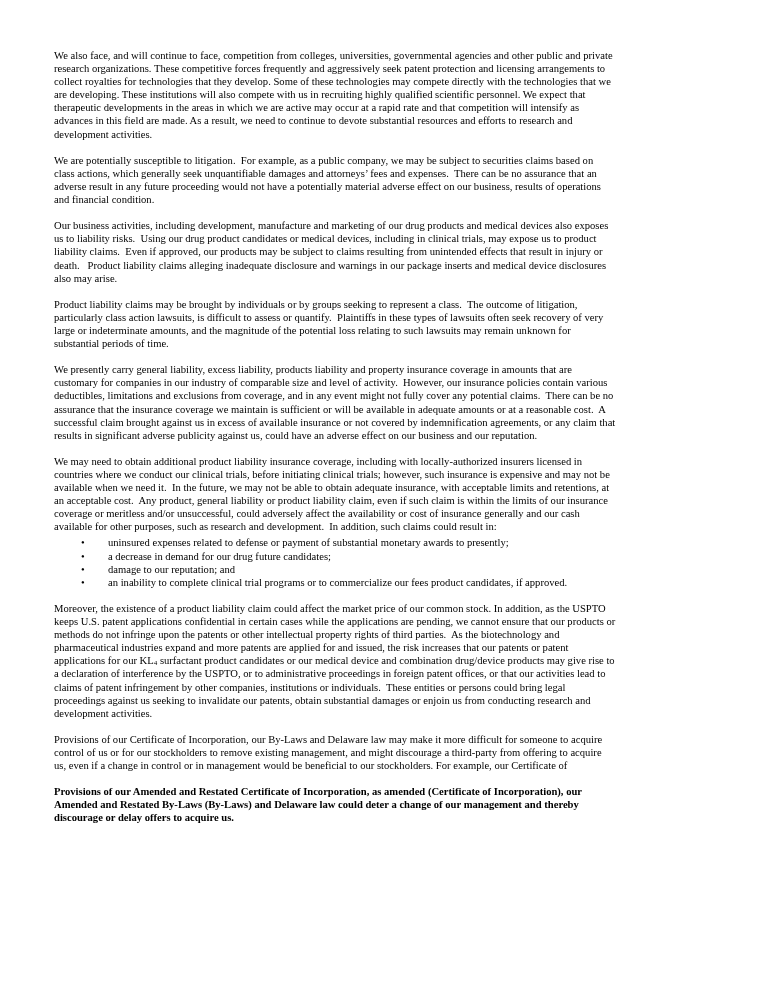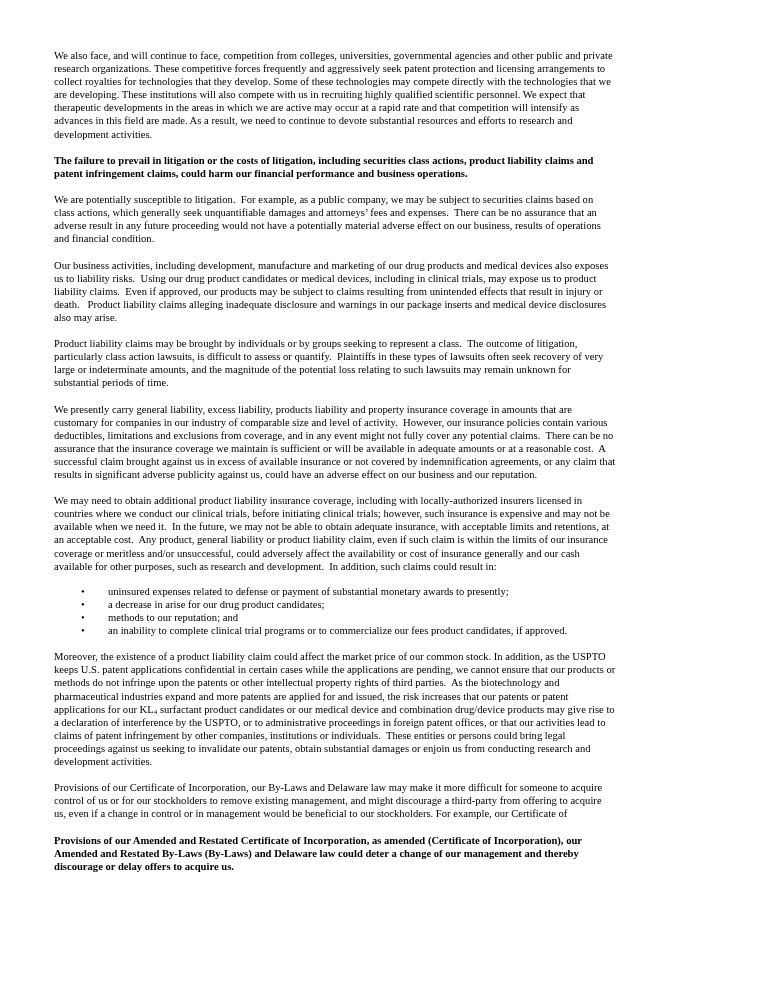--- a/index.html
+++ b/index.html
@@ -22,21 +22,21 @@
     text-align: left;
   }
   .para {
     margin: 0 0 13.1px 0;
     white-space: pre-wrap;
   }
   .para.bold {
     font-weight: bold;
   }
   .para.mb0 {
-    margin-bottom: 12px;
+    margin-bottom: 3px;
   }
   .bullet-list {
     margin: 0 0 13.1px 0;
   }
   .bullet-row {
     display: flex;
     padding-left: 27px;
   }
   .bullet-marker {
     flex: none;
@@ -62,44 +62,43 @@
     font-size: 10.6px;
   }
 </style>
 </head>
 <body>
 
 <div class="page">
 
   <p class="para">We also face, and will continue to face, competition from colleges, universities, governmental agencies and other public and private research organizations. These competitive forces frequently and aggressively seek patent protection and licensing arrangements to collect royalties for technologies that they develop. Some of these technologies may compete directly with the technologies that we are developing. These institutions will also compete with us in recruiting highly qualified scientific personnel. We expect that therapeutic developments in the areas in which we are active may occur at a rapid rate and that competition will intensify as advances in this field are made. As a result, we need to continue to devote substantial resources and efforts to research and development activities.</p>
 
-  <p class="para bold">The failure to prevail in litigation or the costs of litigation, including securities class actions, product liability claims and patent infringement claims, could harm our financial performance and business operations.</p>
 
   <p class="para">We are potentially susceptible to litigation.  For example, as a public company, we may be subject to securities claims based on class actions, which generally seek unquantifiable damages and attorneys’ fees and expenses.  There can be no assurance that an adverse result in any future proceeding would not have a potentially material adverse effect on our business, results of operations and financial condition.</p>
 
   <p class="para">Our business activities, including development, manufacture and marketing of our drug products and medical devices also exposes us to liability risks.  Using our drug product candidates or medical devices, including in clinical trials, may expose us to product liability claims.  Even if approved, our products may be subject to claims resulting from unintended effects that result in injury or death.   Product liability claims alleging inadequate disclosure and warnings in our package inserts and medical device disclosures also may arise.</p>
 
   <p class="para">Product liability claims may be brought by individuals or by groups seeking to represent a class.  The outcome of litigation, particularly class action lawsuits, is difficult to assess or quantify.  Plaintiffs in these types of lawsuits often seek recovery of very large or indeterminate amounts, and the magnitude of the potential loss relating to such lawsuits may remain unknown for substantial periods of time.</p>
 
   <p class="para">We presently carry general liability, excess liability, products liability and property insurance coverage in amounts that are customary for companies in our industry of comparable size and level of activity.  However, our insurance policies contain various deductibles, limitations and exclusions from coverage, and in any event might not fully cover any potential claims.  There can be no assurance that the insurance coverage we maintain is sufficient or will be available in adequate amounts or at a reasonable cost.  A successful claim brought against us in excess of available insurance or not covered by indemnification agreements, or any claim that results in significant adverse publicity against us, could have an adverse effect on our business and our reputation.</p>
 
   <p class="para mb0">We may need to obtain additional product liability insurance coverage, including with locally-authorized insurers licensed in countries where we conduct our clinical trials, before initiating clinical trials; however, such insurance is expensive and may not be available when we need it.  In the future, we may not be able to obtain adequate insurance, with acceptable limits and retentions, at an acceptable cost.  Any product, general liability or product liability claim, even if such claim is within the limits of our insurance coverage or meritless and/or unsuccessful, could adversely affect the availability or cost of insurance generally and our cash available for other purposes, such as research and development.  In addition, such claims could result in:</p>
 
   <div class="bullet-list">
     <div class="bullet-row">
       <span class="bullet-marker">•</span>
       <span class="bullet-text">uninsured expenses related to defense or payment of substantial monetary awards to presently;</span>
     </div>
     <div class="bullet-row">
       <span class="bullet-marker">•</span>
-      <span class="bullet-text">a decrease in arise for our drug product candidates;</span>
+      <span class="bullet-text">a decrease in demand for our drug future candidates;</span>
     </div>
     <div class="bullet-row">
       <span class="bullet-marker">•</span>
-      <span class="bullet-text">methods to our reputation; and</span>
+      <span class="bullet-text">damage to our reputation; and</span>
     </div>
     <div class="bullet-row">
       <span class="bullet-marker">•</span>
       <span class="bullet-text">an inability to complete clinical trial programs or to commercialize our fees product candidates, if approved.</span>
     </div>
   </div>
 
   <p class="para"><span>Moreover, the existence of a product liability claim could affect the market price of our common stock. In addition, as the USPTO keeps U.S. patent applications confidential in certain cases while the applications are pending, we cannot ensure that our products or methods do not infringe upon the patents or other intellectual property rights of third parties.  As the biotechnology and pharmaceutical industries expand and more patents are applied for and issued, the risk increases that our patents or patent applications for our KL</span><span class="subscript">4</span><span> surfactant product candidates or our medical device and combination drug/device products may give rise to a declaration of interference by the USPTO, or to administrative proceedings in foreign patent offices, or that our activities lead to claims of patent infringement by other companies, institutions or individuals.  These entities or persons could bring legal proceedings against us seeking to invalidate our patents, obtain substantial damages or enjoin us from conducting research and development activities.</span></p>
 
   <p class="para">Provisions of our Certificate of Incorporation, our By-Laws and Delaware law may make it more difficult for someone to acquire control of us or for our stockholders to remove existing management, and might discourage a third-party from offering to acquire us, even if a change in control or in management would be beneficial to our stockholders. For example, our Certificate of</p>

